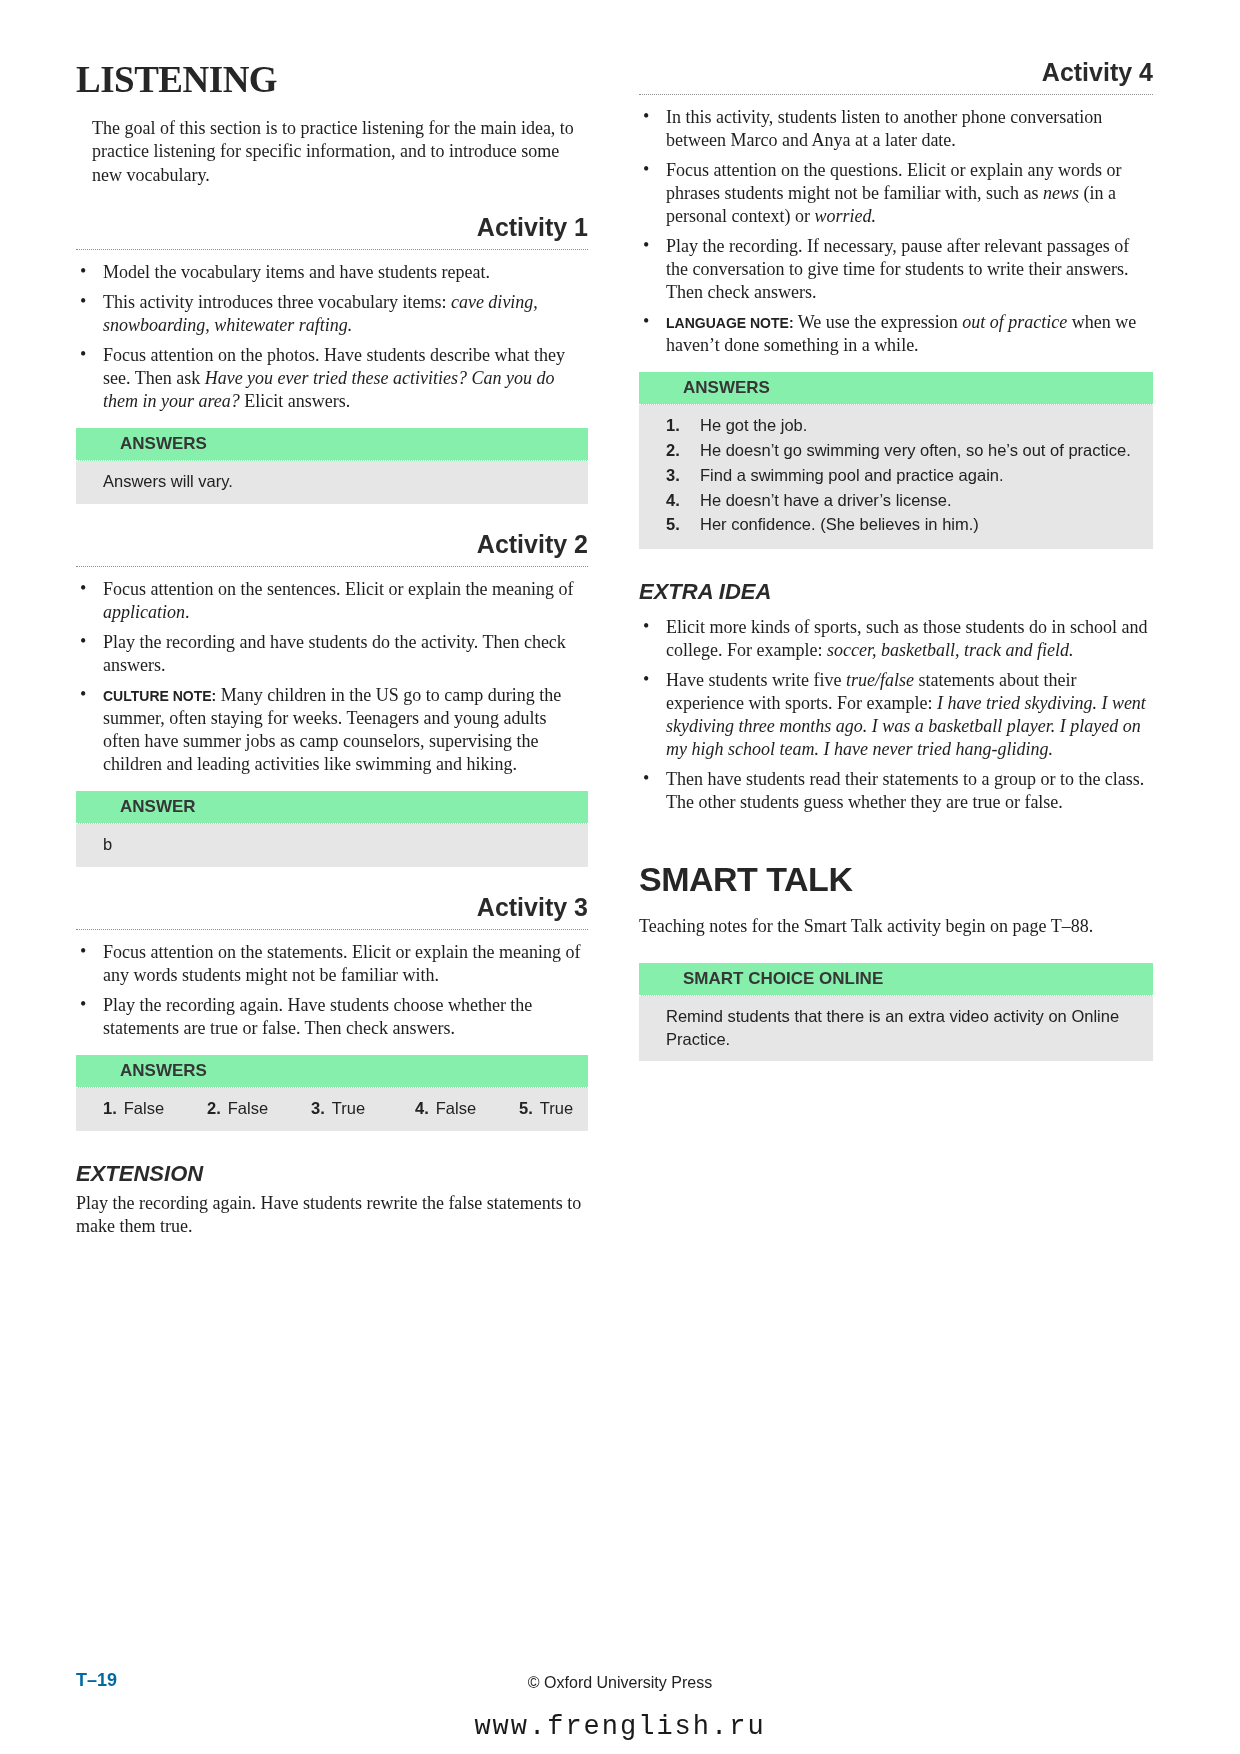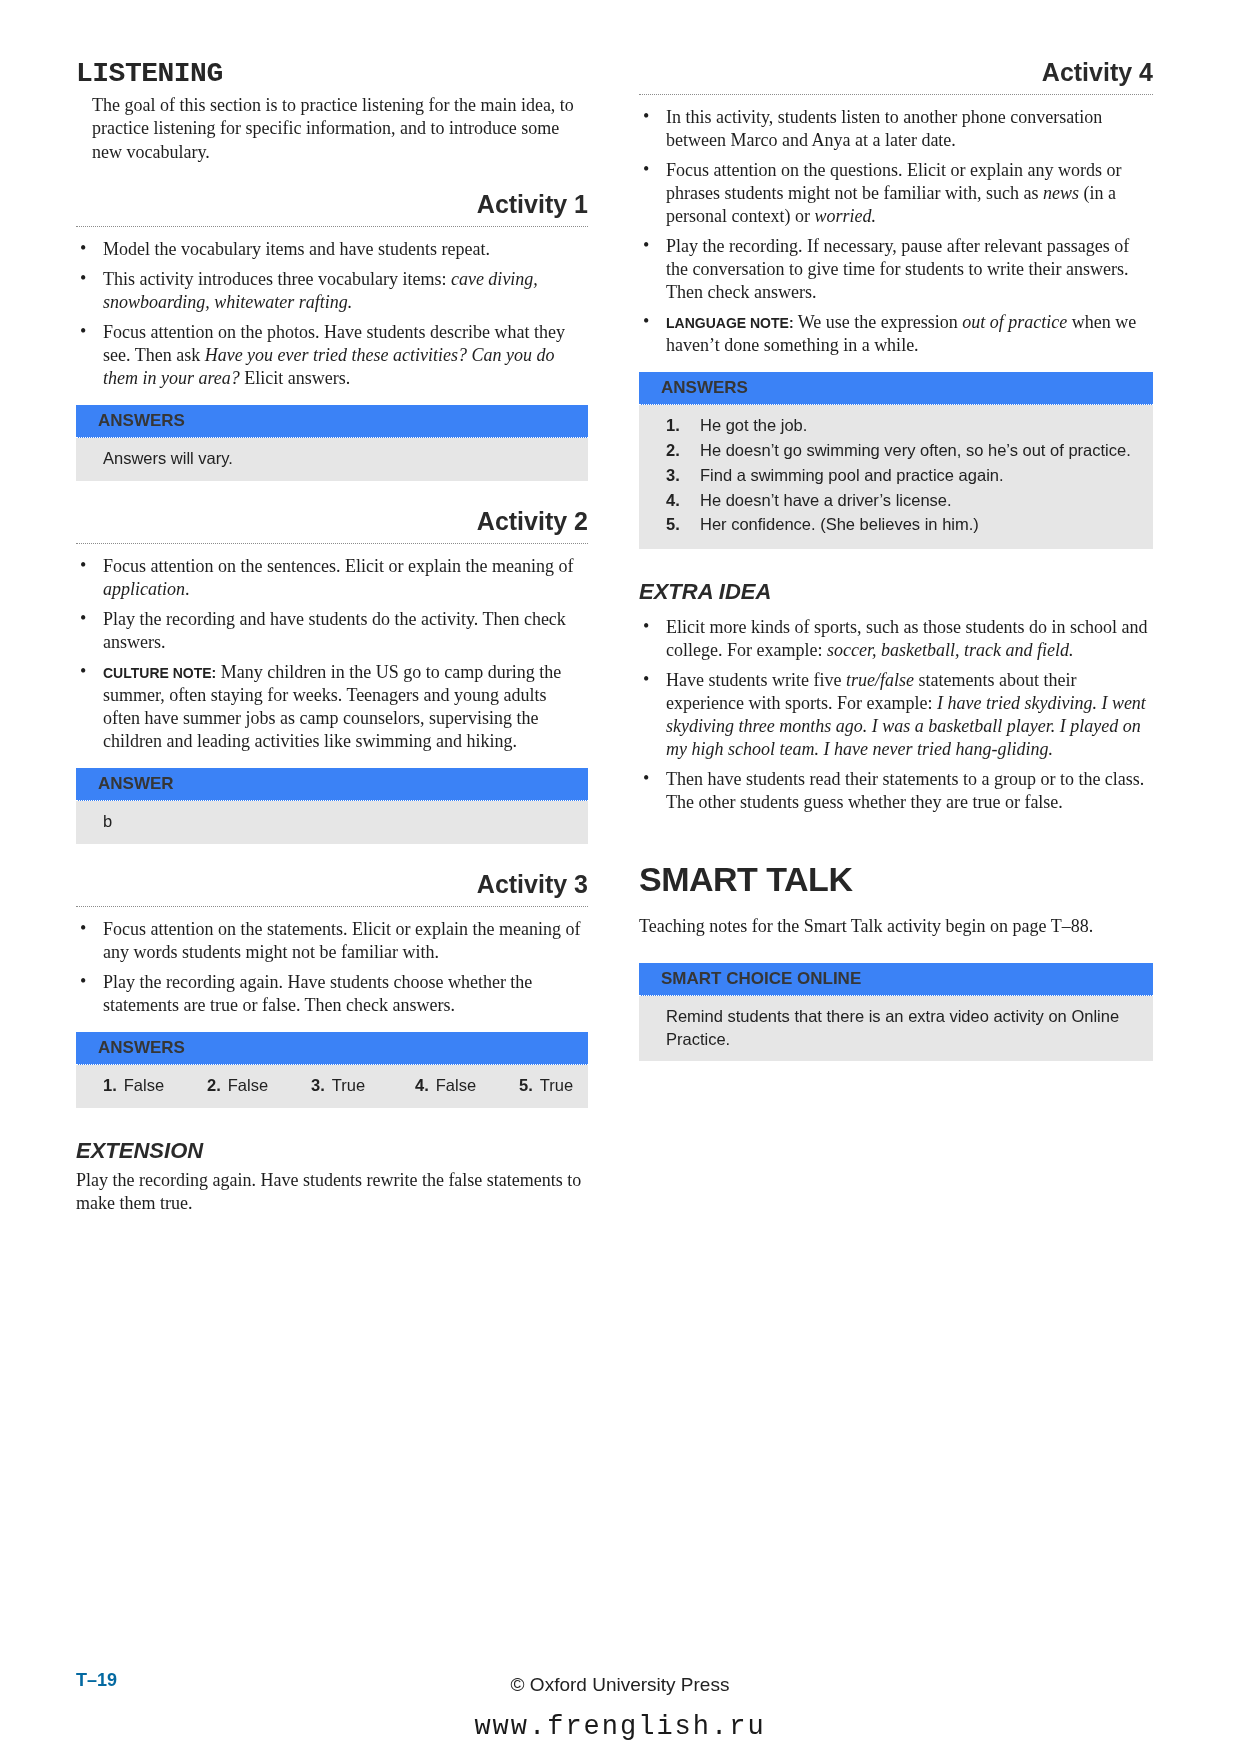--- a/index.html
+++ b/index.html
@@ -9,23 +9,23 @@
     font-family:"Liberation Serif", serif;
     color:#1e1e1e;
   }
   .page { position:absolute; inset:0; background:#ffffff; }
 
   .col { position:absolute; top:58px; }
   #left-col  { left:76px;  width:512px; }
   #right-col { left:639px; width:514px; }
 
   h1.big-head {
-    font-family:Liberation Mono, monospace; font-weight:700;
-    font-size:28px; letter-spacing:-0.5px; color:#262626;
-    margin:0 0 5px 0;
+    font-family:Liberation Serif, serif; font-weight:700;
+    font-size:37px; letter-spacing:-0.5px; color:#262626;
+    margin:0 0 16px 0;
   }
   p.intro { font-size:18px; line-height:1.3; margin:0 0 26px 16px; }
 
   section.activity { margin-top:26px; }
   section.activity:first-of-type { margin-top:0; }
   #right-col section.activity { margin-top:0; }
 
   h2.act-head {
     font-family:"Liberation Sans", sans-serif; font-weight:700;
     font-size:25px; color:#2a2a2a;
@@ -42,23 +42,23 @@
     font-size:18px; color:#1e1e1e;
   }
   ul.bullets em { font-style:italic; }
   ul.bullets strong {
     font-family:"Liberation Sans", sans-serif; font-weight:700;
     font-size:14px; color:#222222;
   }
 
   .answer-box { margin-top:15px; }
   .box-hdr {
-    background:#3b82f6; color:#363636;
+    background:#86efac; color:#363636;
     font-family:"Liberation Sans", sans-serif; font-weight:700; font-size:17px;
-    padding:6px 14px 6px 22px;
+    padding:6px 14px 6px 44px;
     border-bottom:1px dotted #ffffff;
   }
   .box-bdy {
     background:#e6e6e6; color:#222222;
     font-family:"Liberation Sans", sans-serif; font-size:16.5px; line-height:1.38;
     padding:9px 14px 11px 27px;
   }
   .num { font-weight:700; }
 
   .num-row { display:flex; margin-bottom:2px; }
@@ -81,21 +81,21 @@
     margin:46px 0 16px 0;
   }
   .smart-choice { margin-top:24px; }
 
   #footer-pagenum {
     position:absolute; left:76px; top:1670px;
     font-family:"Liberation Sans", sans-serif; font-weight:700; font-size:18px; color:#0369a1;
   }
   #footer-copy {
     position:absolute; left:0; top:1674px; width:1240px; text-align:center;
-    font-family:"Liberation Sans", sans-serif; font-size:19px; color:#222222;
+    font-family:"Liberation Sans", sans-serif; font-size:16px; color:#222222;
   }
   #footer-watermark {
     position:absolute; left:0; top:1712px; width:1240px; text-align:center;
     font-family:"Liberation Mono", monospace; font-size:27px; letter-spacing:2px; color:#1a1a1a;
   }
 </style>
 </head>
 <body>
 
 <div class="page">

